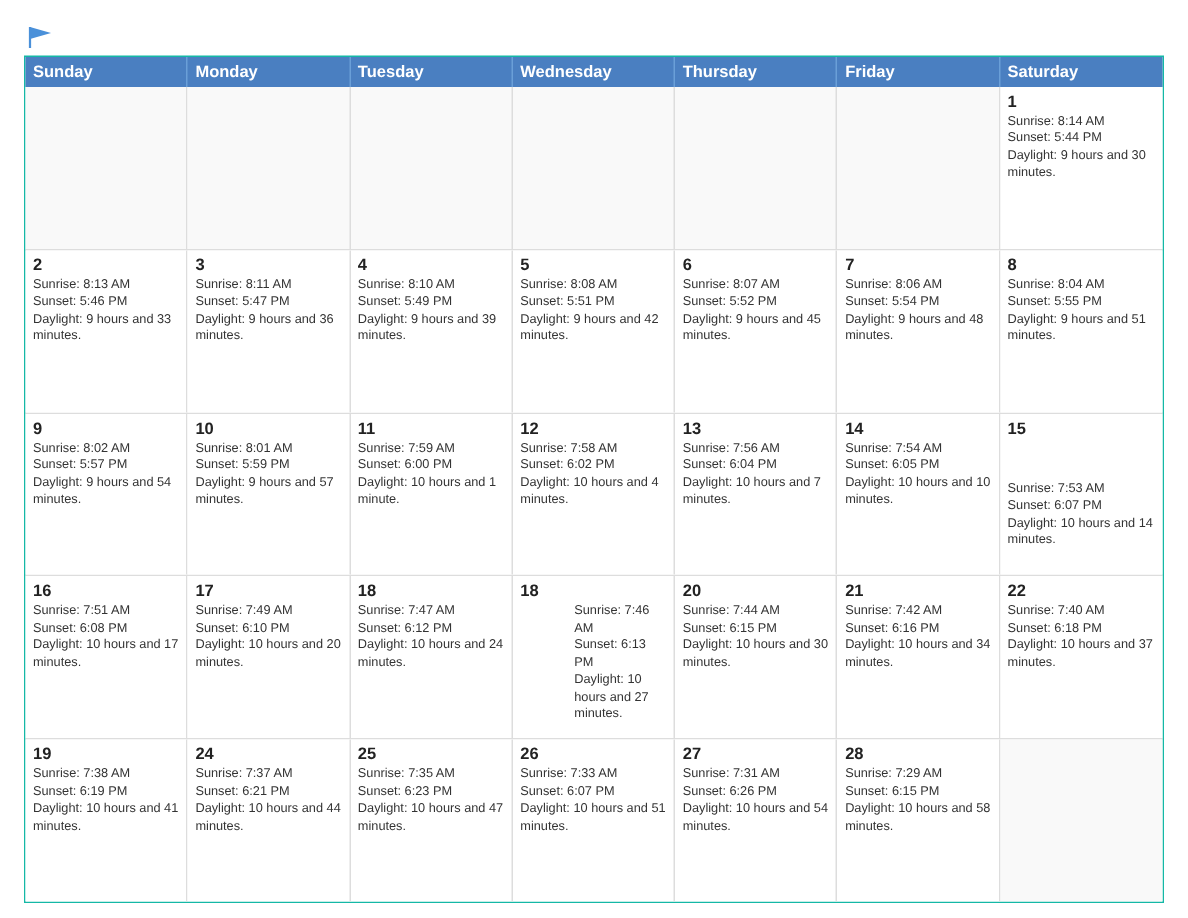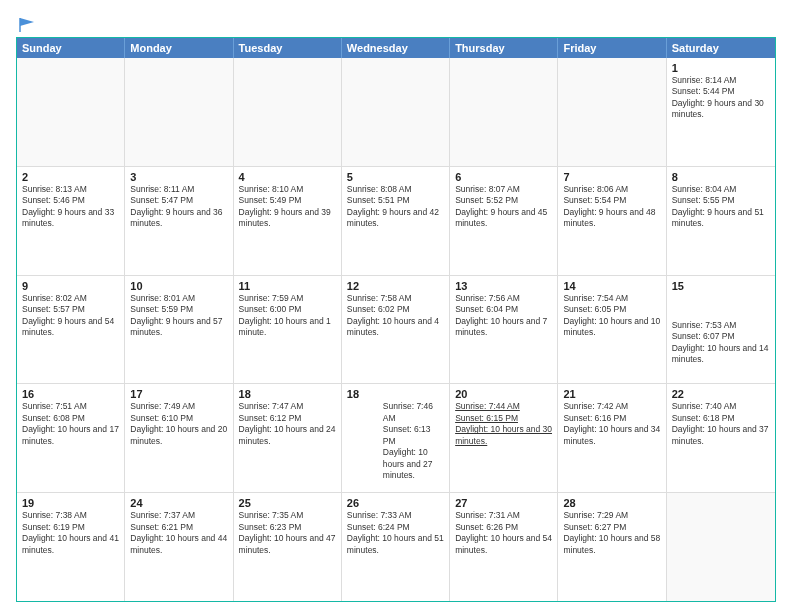--- a/index.html
+++ b/index.html
@@ -270,21 +270,21 @@
 Daylight: 10 hours and 24 minutes.</div>
           </div>
           <div class="cal-cell">
             <span class="day-num">18</span>
             <div class="day-info" style="white-space: pre-line; margin-left: 36px;">Sunrise: 7:46 AM
 Sunset: 6:13 PM
 Daylight: 10 hours and 27 minutes.</div>
           </div>
           <div class="cal-cell">
             <span class="day-num">20</span>
-            <div class="day-info" style="white-space: pre-line; text-decoration: underline;">Sunrise: 7:44 AM
+            <div class="day-info" style="white-space: pre-line;">Sunrise: 7:44 AM
 Sunset: 6:15 PM
 Daylight: 10 hours and 30 minutes.</div>
           </div>
           <div class="cal-cell">
             <span class="day-num">21</span>
             <div class="day-info" style="white-space: pre-line;">Sunrise: 7:42 AM
 Sunset: 6:16 PM
 Daylight: 10 hours and 34 minutes.</div>
           </div>
           <div class="cal-cell">
@@ -309,32 +309,32 @@
           </div>
           <div class="cal-cell">
             <span class="day-num">25</span>
             <div class="day-info" style="white-space: pre-line;">Sunrise: 7:35 AM
 Sunset: 6:23 PM
 Daylight: 10 hours and 47 minutes.</div>
           </div>
           <div class="cal-cell">
             <span class="day-num">26</span>
             <div class="day-info" style="white-space: pre-line;">Sunrise: 7:33 AM
-Sunset: 6:24 PM
+Sunset: 6:07 PM
 Daylight: 10 hours and 51 minutes.</div>
           </div>
           <div class="cal-cell">
             <span class="day-num">27</span>
             <div class="day-info" style="white-space: pre-line;">Sunrise: 7:31 AM
 Sunset: 6:26 PM
 Daylight: 10 hours and 54 minutes.</div>
           </div>
           <div class="cal-cell">
             <span class="day-num">28</span>
             <div class="day-info" style="white-space: pre-line;">Sunrise: 7:29 AM
-Sunset: 6:27 PM
+Sunset: 6:15 PM
 Daylight: 10 hours and 58 minutes.</div>
           </div>
           <div class="cal-cell empty"></div>
         </div>
       </div>
   </div>
 </div>
 
 </body></html>

